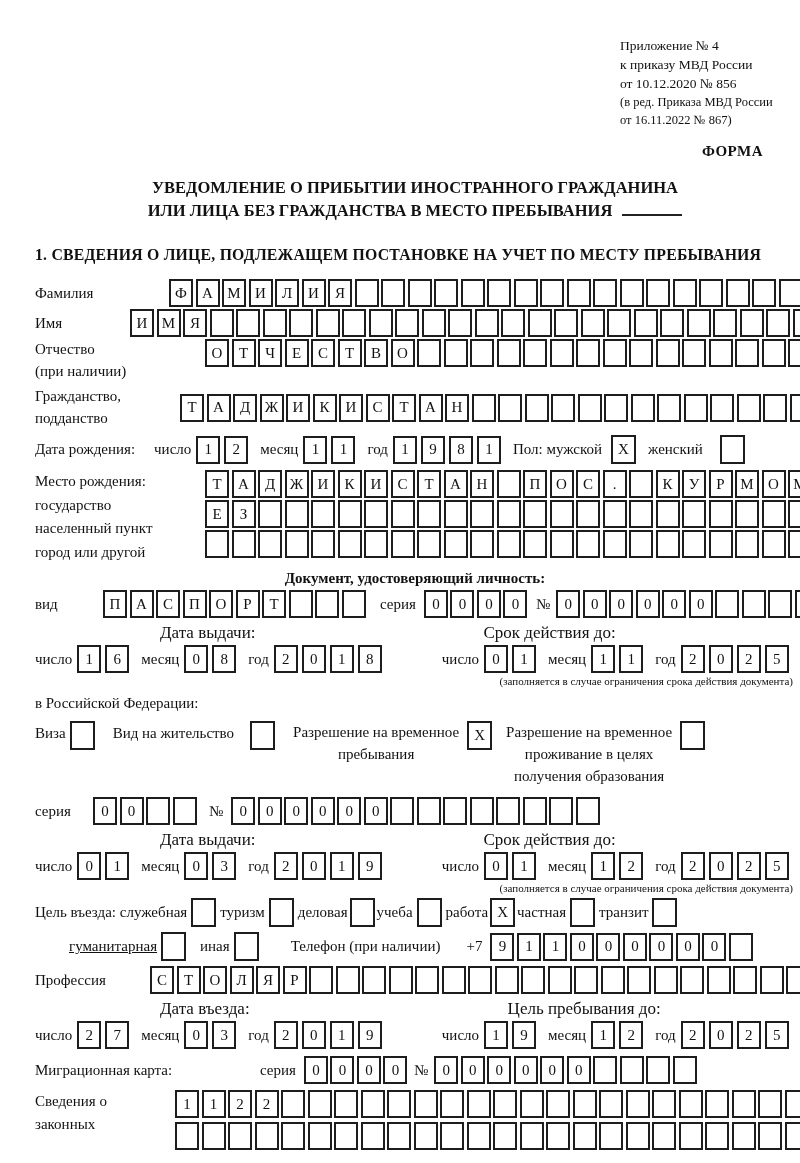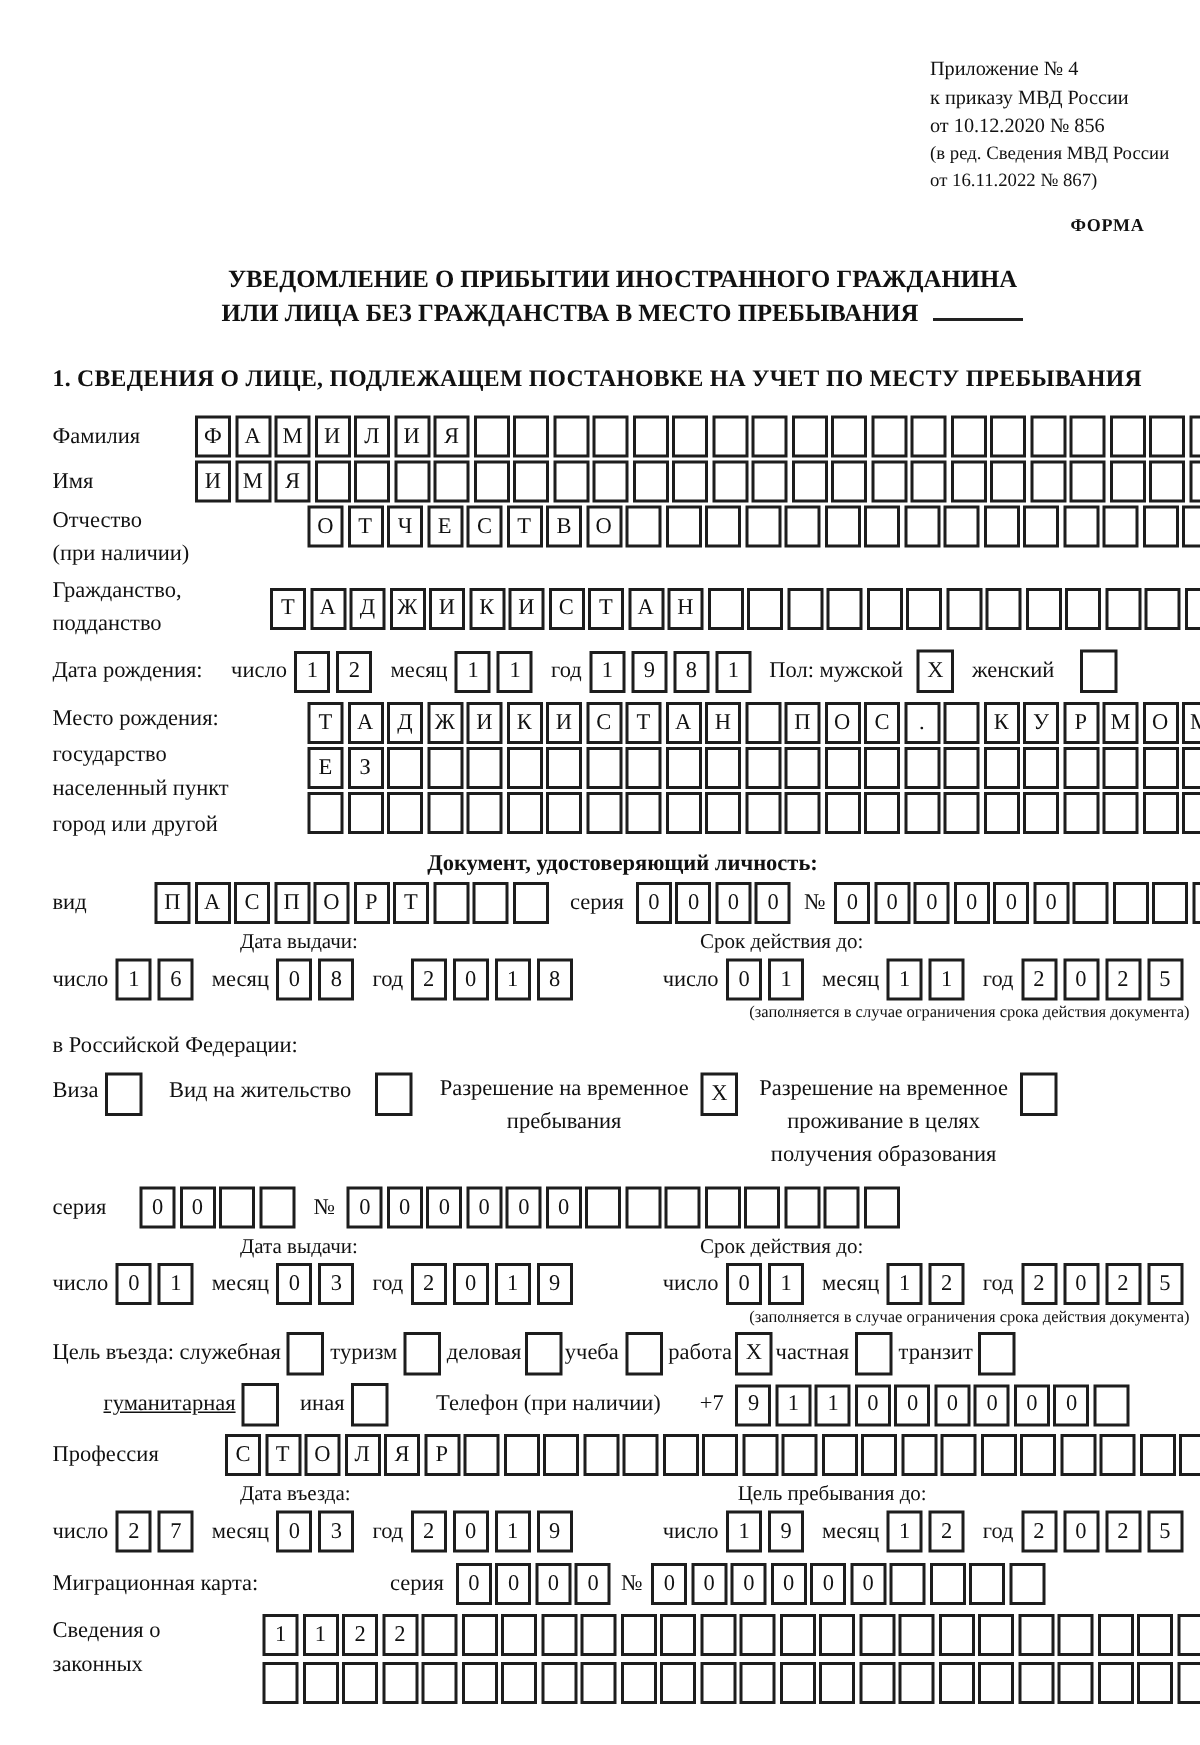--- a/index.html
+++ b/index.html
@@ -6,21 +6,21 @@
   body{
     width:800px;height:1163px;overflow:hidden;position:relative;
     font-family:"Liberation Serif","DejaVu Serif",serif;
     color:#111;-webkit-font-smoothing:antialiased;
   }
   .page{padding:36px 5px 0 35px;width:760px;}
   
   .hdr{margin-left:585px;font-size:13.5px;line-height:19px;}
   .hdr .ed{font-size:12.5px;line-height:18px;}
   .hdr .ed:first-of-type{margin-top:5px;}
-  .forma{font-weight:bold;font-size:12px;text-align:right;margin:14px 32px 0 0;letter-spacing:.5px;}
+  .forma{font-weight:bold;font-size:15px;text-align:right;margin:14px 32px 0 0;letter-spacing:.5px;}
   
   .title{font-weight:bold;font-size:16.5px;text-align:center;margin-top:16px;line-height:23px;}
   .tunder{display:inline-block;width:60px;border-bottom:2px solid #222;margin-left:10px;vertical-align:baseline;}
   .sec{font-weight:bold;font-size:15.8px;margin-top:24px;letter-spacing:.2px;}
   
   .row{display:flex;align-items:flex-start;margin-top:2px;}
   .mid{align-items:center;}
   .lbl{font-size:15px;line-height:27px;flex:none;}
   .lblcol{font-size:15px;line-height:21.5px;flex:none;}
   .cellcol .cells{display:flex;margin-bottom:2px;}
@@ -29,50 +29,50 @@
     flex:none;width:20px;height:24px;border:2px solid #1d1d1d;margin-right:2.5px;
     display:flex;align-items:center;justify-content:center;
     font-size:15px;font-family:"Liberation Serif","DejaVu Serif",serif;
   }
   .cb{
     flex:none;width:21px;height:25px;border:2px solid #1d1d1d;
     display:inline-flex;align-items:center;justify-content:center;
     font-size:15px;margin:0 4px;
   }
   .dochead{font-weight:bold;font-size:15px;text-align:center;margin-top:6px;}
-  .dhead{display:flex;font-size:14px;margin-top:5px;}
+  .dhead{display:flex;font-size:17px;margin-top:5px;}
   .drow .lbl{margin-right:5px;}
   .drow .cells{margin-right:8px;}
   .drow .cell{margin-right:4px;}
   .notesm{font-size:11px;text-align:right;margin-top:2px;margin-right:2px;}
   .plain{font-size:15px;line-height:24px;}
   .cbl{font-size:15px;line-height:22px;text-align:center;flex:none;}
 </style>
 </head>
 <body>
 
 <div class="page">
 
   <div class="hdr">
     <div>Приложение № 4</div>
     <div>к приказу МВД России</div>
     <div>от 10.12.2020 № 856</div>
-    <div class="ed">(в ред. Сведения МВД России</div>
+    <div class="ed">(в ред. Приказа МВД России</div>
     <div class="ed">от 16.11.2022 № 867)</div>
   </div>
   <div class="forma">ФОРМА</div>
 
   <div class="title">
     <div>УВЕДОМЛЕНИЕ О ПРИБЫТИИ ИНОСТРАННОГО ГРАЖДАНИНА</div>
     <div><span>ИЛИ ЛИЦА БЕЗ ГРАЖДАНСТВА В МЕСТО ПРЕБЫВАНИЯ</span><span class="tunder"></span></div>
   </div>
 
   <div class="sec">1. СВЕДЕНИЯ О ЛИЦЕ, ПОДЛЕЖАЩЕМ ПОСТАНОВКЕ НА УЧЕТ ПО МЕСТУ ПРЕБЫВАНИЯ</div>
 
-  <div class="row mid" style="margin-top:15px;">
+  <div class="row mid" style="margin-top:15px;gap:39px;">
     <span class="lbl" style="width:95px;">Фамилия</span>
     <span class="cells">
         <span class="cell">Ф</span>
         <span class="cell">А</span>
         <span class="cell">М</span>
         <span class="cell">И</span>
         <span class="cell">Л</span>
         <span class="cell">И</span>
         <span class="cell">Я</span>
         <span class="cell"></span>

